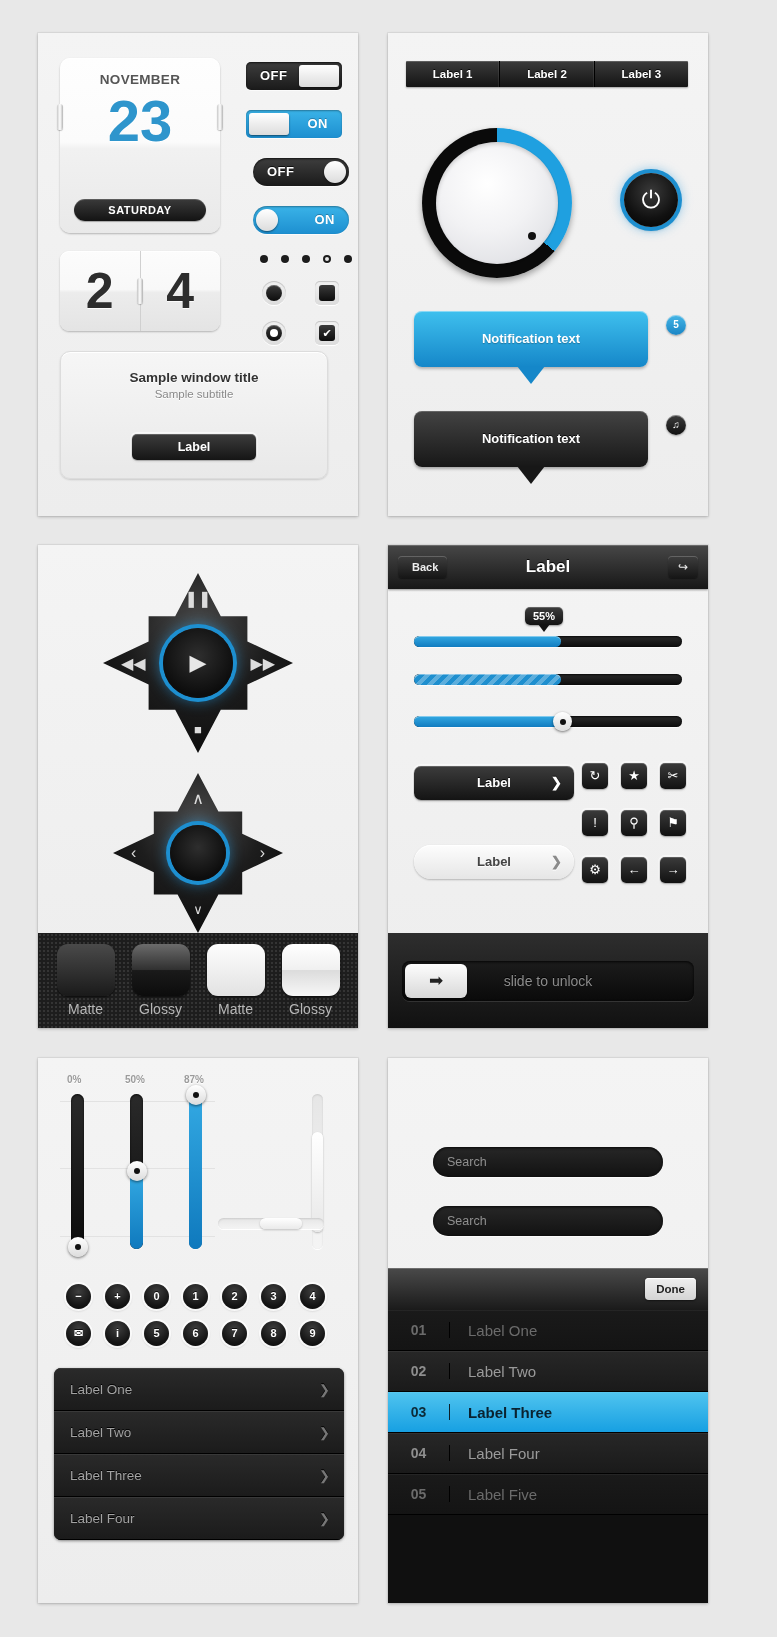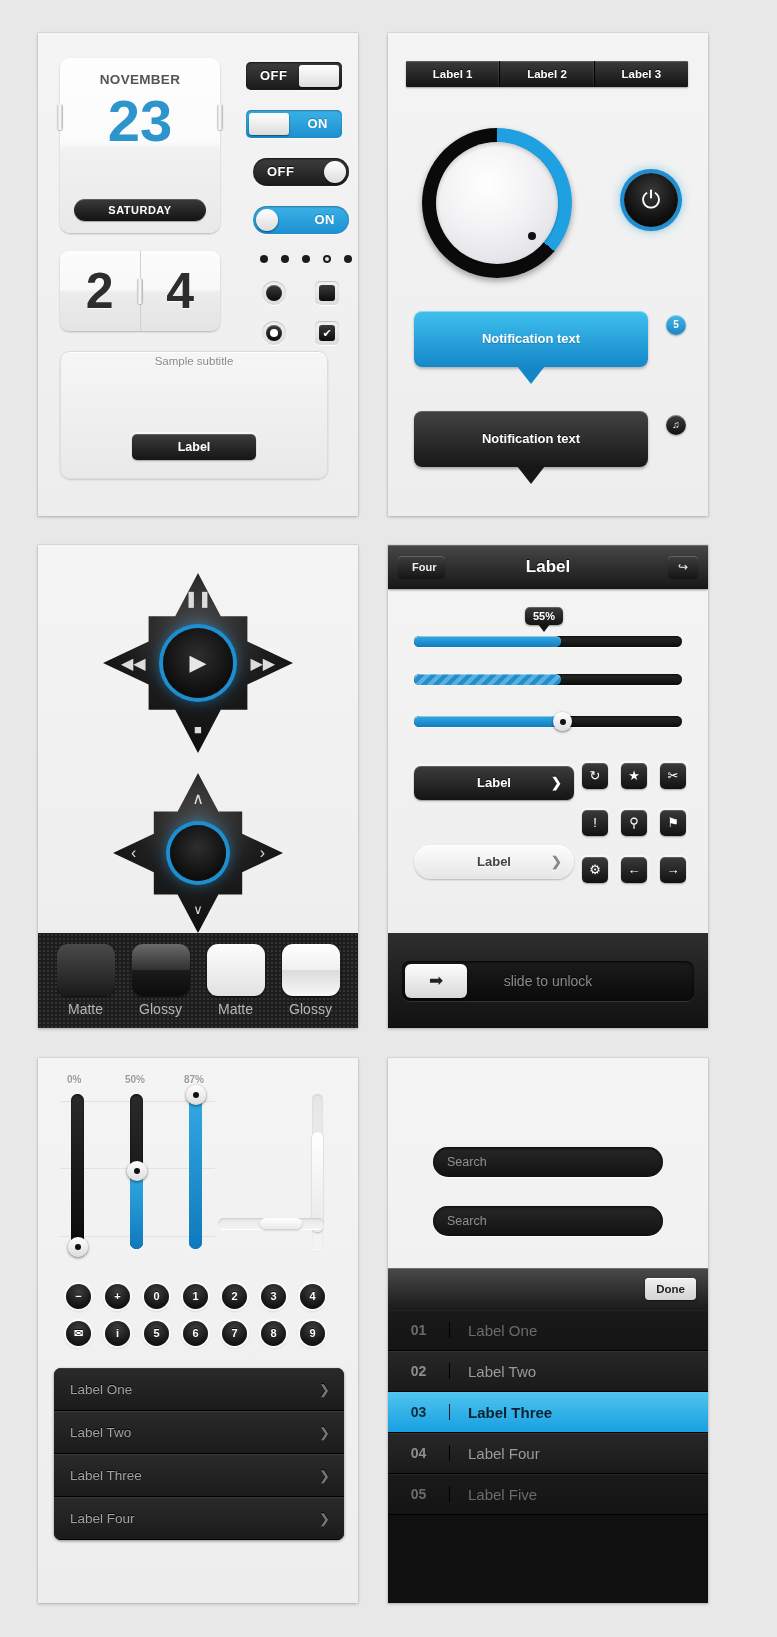--- a/index.html
+++ b/index.html
@@ -452,20 +452,21 @@
     </div>
 
     <div class="flip">
       <div class="n">2</div>
       <div class="divider"></div>
       <div class="n">4</div>
       <div class="pin"></div>
     </div>
 
     <div class="swin">
+      <div class="t">Sample window title</div>
       <div class="s">Sample subtitle</div>
       <div class="btn">Label</div>
     </div>
 
     <div class="tg off" style="left:208px; top:29px;">
       <div class="lbl">OFF</div>
       <div class="knob"></div>
     </div>
     <div class="tg on" style="left:208px; top:77px;">
       <div class="lbl">ON</div>
@@ -568,21 +569,21 @@
       <div class="sw">
         <div class="chip gloss-l"></div>
         <div class="cap">Glossy</div>
       </div>
     </div>
   </div>
 
   <div class="panel" id="p4">
 
     <div class="navbar">
-      <div class="back">Four</div>
+      <div class="back">Back</div>
       <div class="title">Label</div>
       <div class="share">↪</div>
     </div>
 
     <div class="tooltip" style="left:137px; top:62px;">55%</div>
 
     <div class="track" style="left:26px; top:91px; width:268px;">
       <div class="fill" style="width:55%;"></div>
     </div>
 

